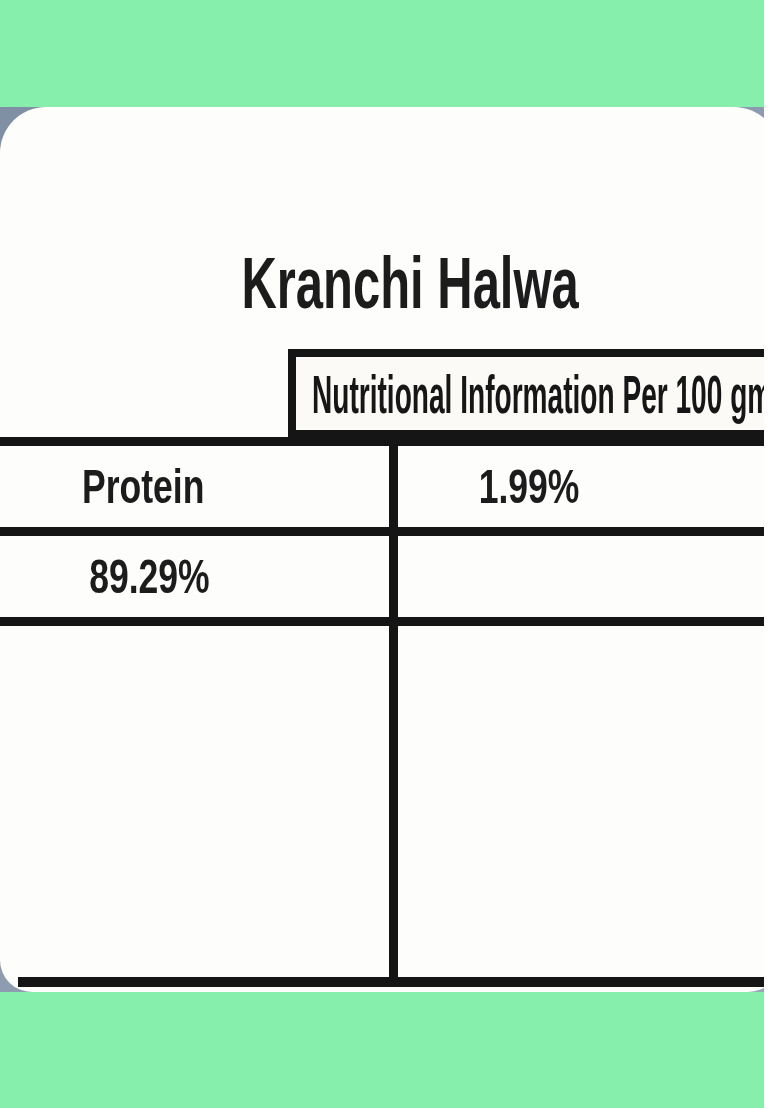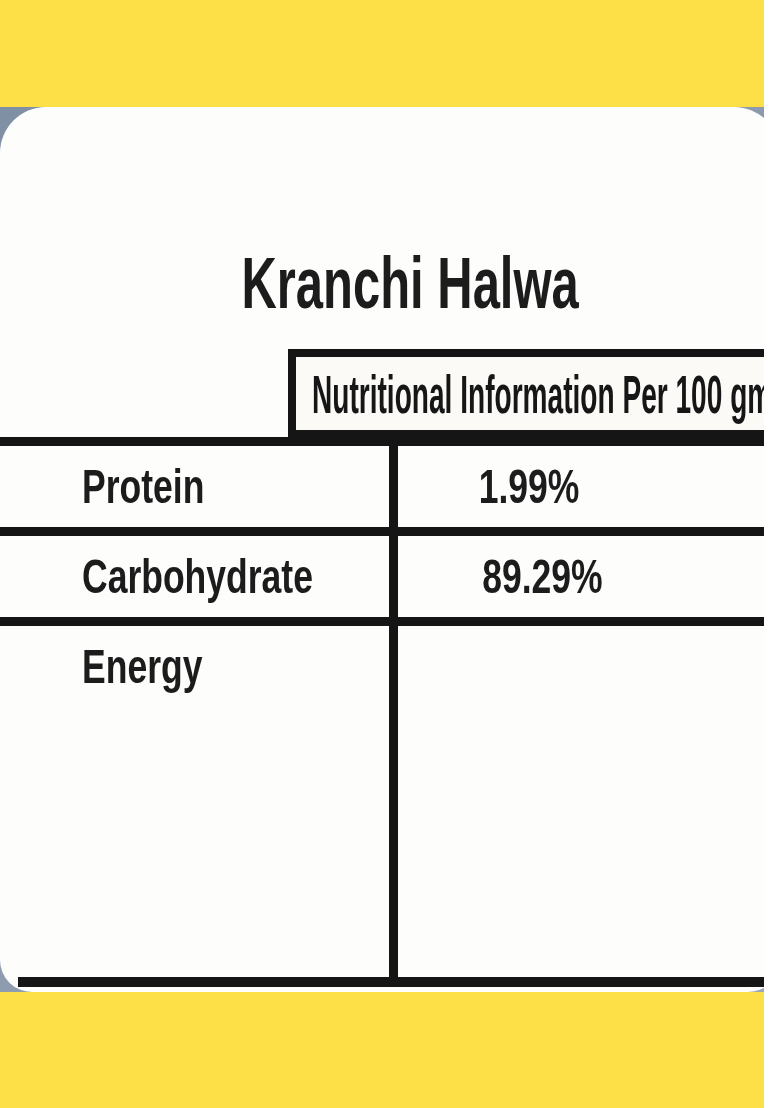--- a/index.html
+++ b/index.html
@@ -4,21 +4,21 @@
 <style>
   html, body {
     margin: 0; padding: 0;
     background: #ffffff;
     font-family: "Liberation Sans", sans-serif;
   }
   .stage {
     position: relative;
     width: 764px;
     height: 1108px;
-    background: #fde047;
+    background: #86efac;
     overflow: hidden;
   }
   
   .backdrop {
     position: absolute;
     left: 0; top: 107px;
     width: 780px; height: 885px;
     background: linear-gradient(135deg, #7f8fa4 0%, #8a99ac 40%, #9aa7b8 100%);
   }
   .card {
@@ -141,32 +141,26 @@
       <div class="cell label">
         <span class="cond">Protein</span>
       </div>
       <div class="cell value">
         <span class="cond">1.99%</span>
       </div>
     </div>
 
 
     <div class="row">
-      <div class="cell label">
-        <span class="cond">Carbohydrate</span>
-      </div>
       <div class="cell value">
         <span class="cond">89.29%</span>
       </div>
     </div>
 
     <div class="row">
-      <div class="cell label">
-        <span class="cond">Energy</span>
-      </div>
     </div>
 
 
 
   </div>
 
   <div class="col-divider"></div>
   <div class="bottom-rule"></div>
 
 </div>

